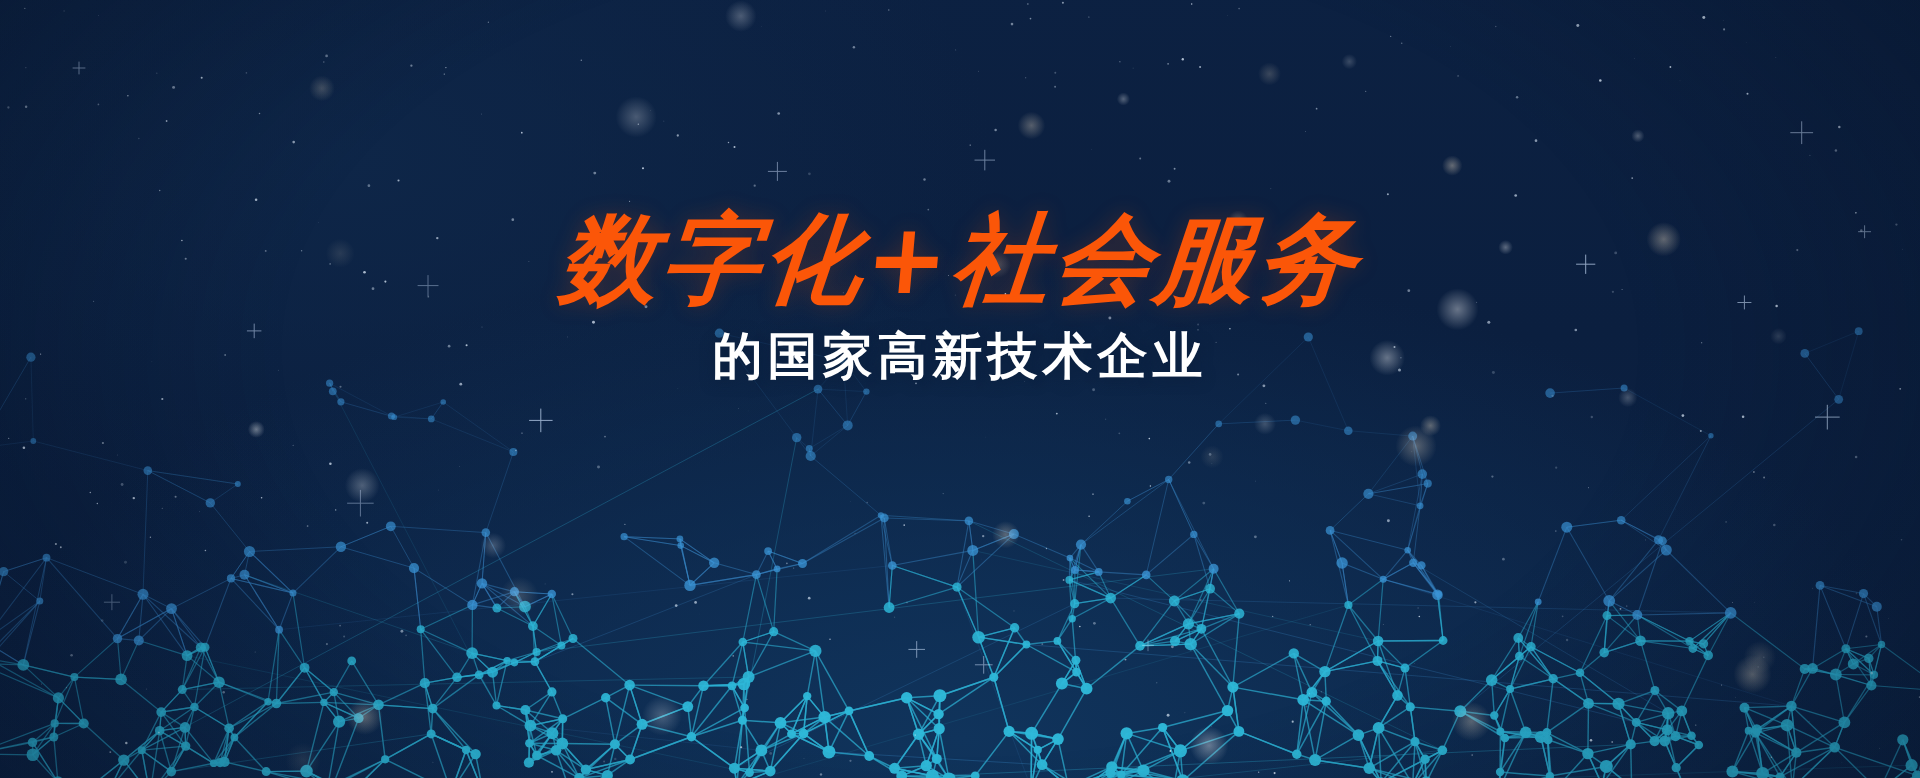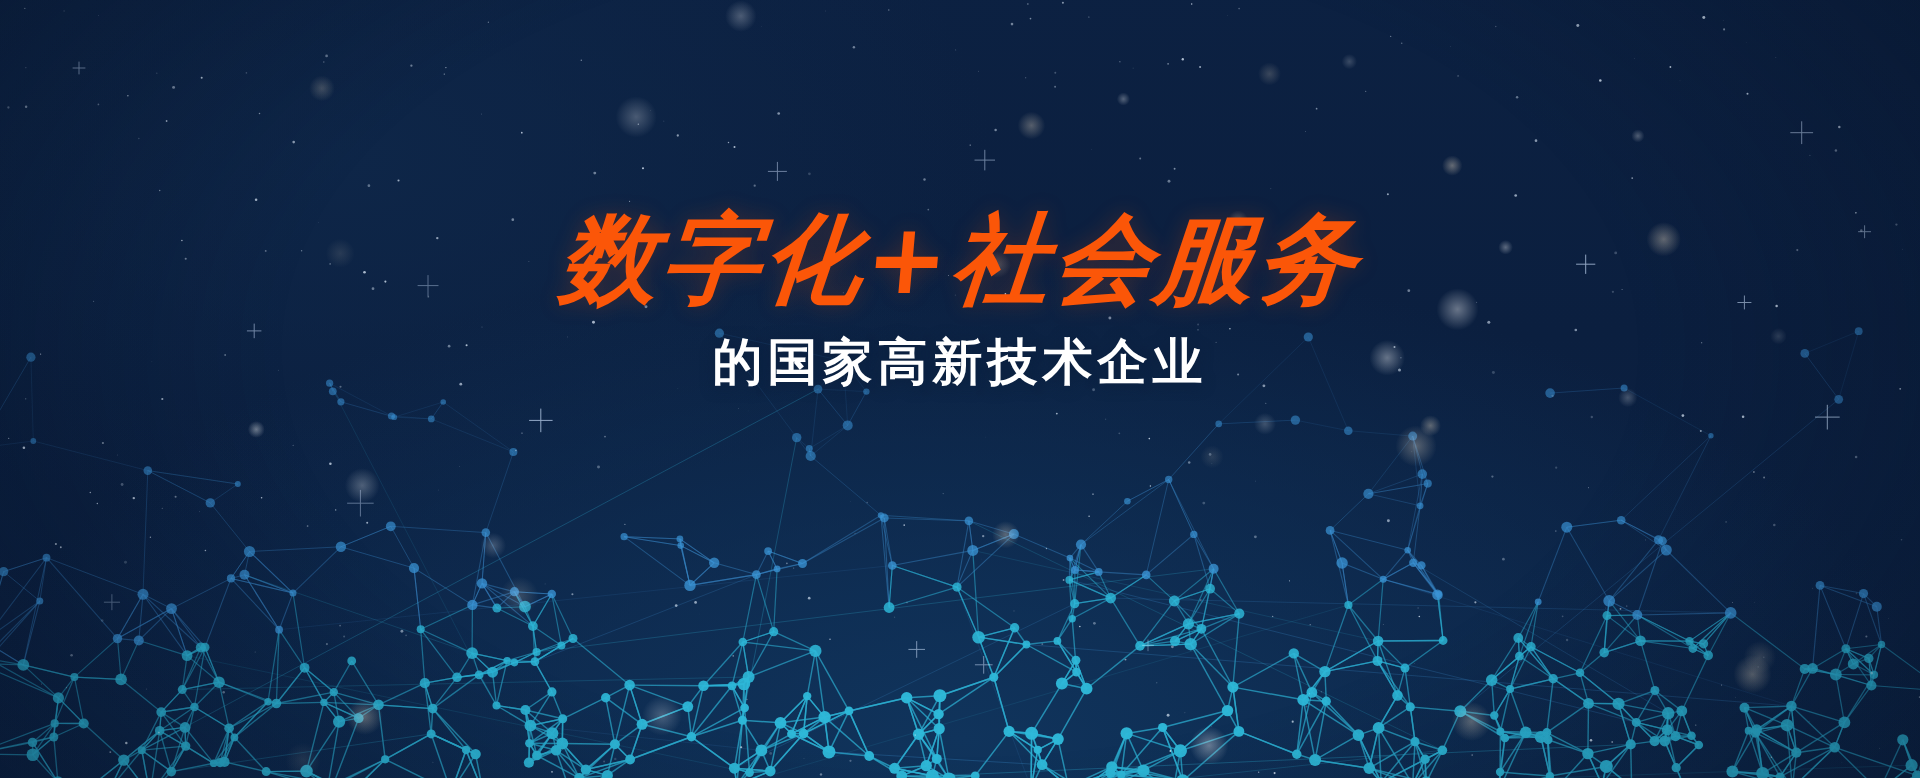--- a/index.html
+++ b/index.html
@@ -42,21 +42,21 @@
     font-size:98px;
     line-height:1.06;
     letter-spacing:4px;
     color:#fb5608;
     font-style:italic;
     transform:skewX(-5deg);
     text-shadow:0 0 22px rgba(251,86,8,.22);
     white-space:nowrap;
   }
   .subline{
-    margin:20px 0 0 0;
+    margin:14px 0 0 0;
     font-family:"DejaVu Serif","Liberation Serif",serif;
     font-weight:700;
     font-size:50px;
     line-height:1.2;
     letter-spacing:5px;
     color:#ffffff;
     text-shadow:0 2px 14px rgba(10,30,60,.85);
     white-space:nowrap;
   }
 </style>

